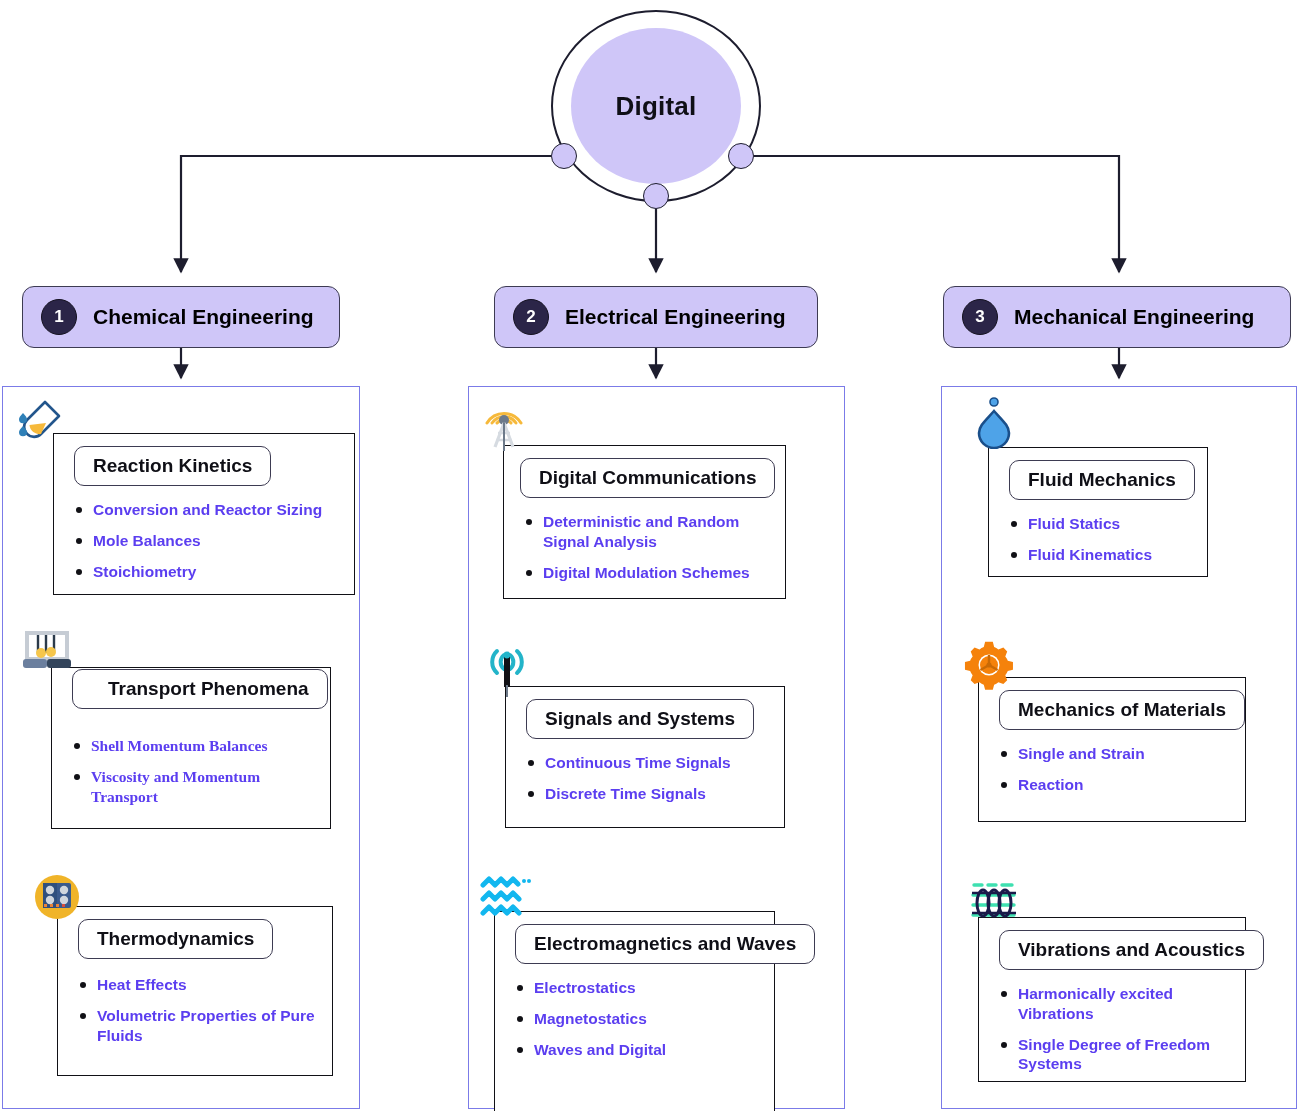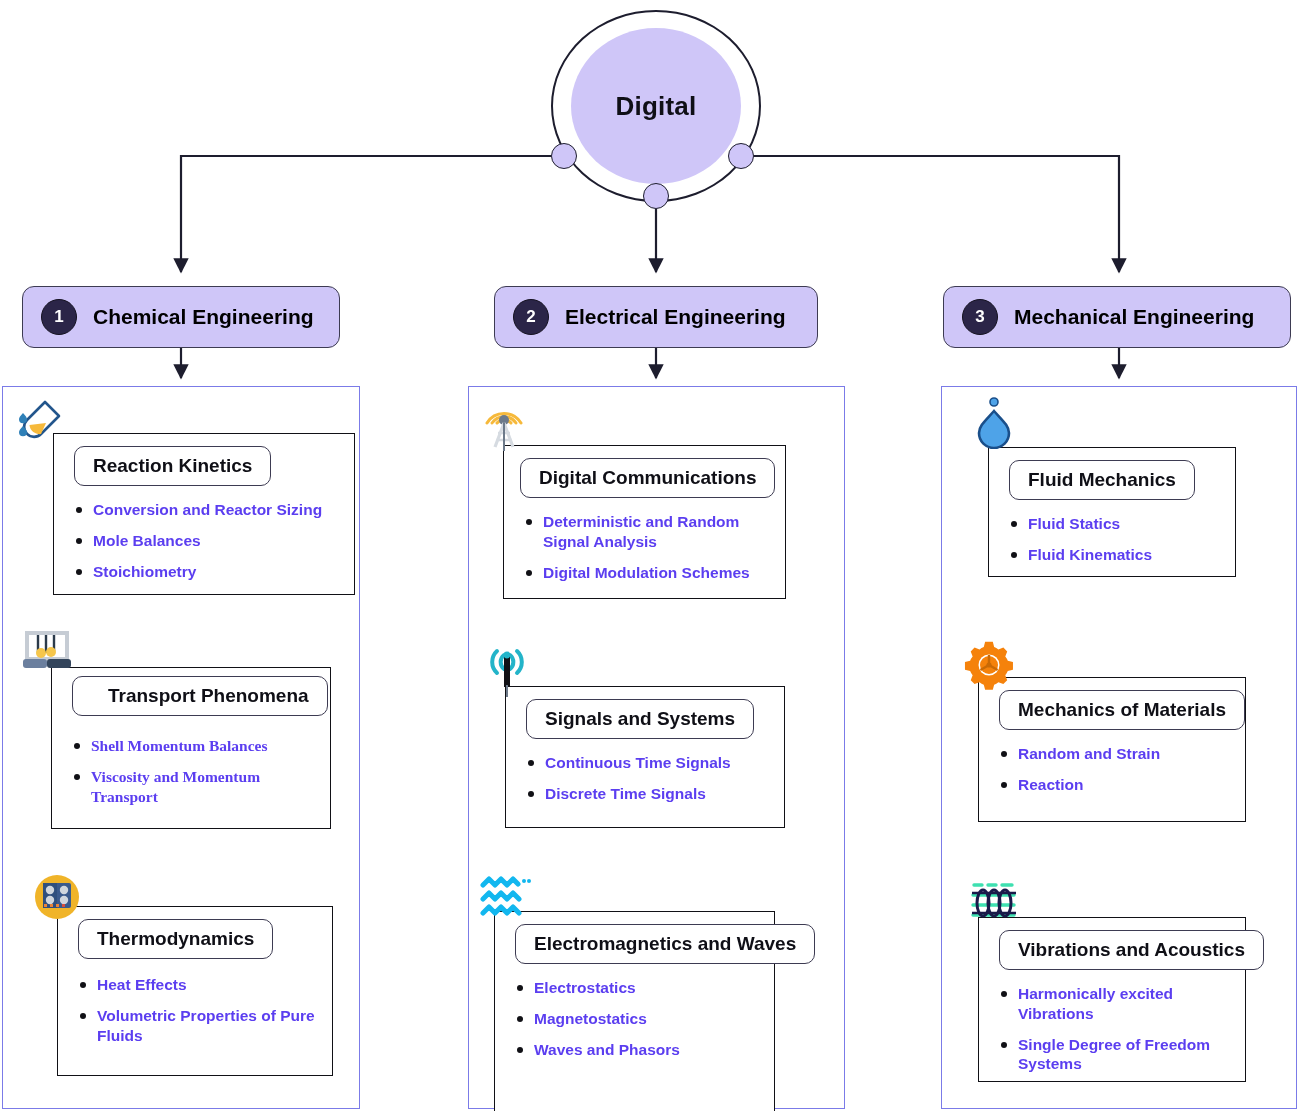--- a/index.html
+++ b/index.html
@@ -217,21 +217,21 @@
     <div class="icon" style="left:12px;top:9px;">
       <svg viewBox="0 0 52 52">
         <path d="M30 6 L44 20 L26 38 A9.9 9.9 0 0 1 12 24 Z" fill="#ffffff" stroke="#22558c" stroke-width="2.6" stroke-linejoin="round"></path>
         <path d="M31 27 L26 38 A9.9 9.9 0 0 1 14.5 29 Z" fill="#f6b93b"></path>
         <path d="M8 17 c2.6 3 4 4.6 4 6.2 a4 4 0 0 1-8 0 C4 21.6 5.4 20 8 17 z" fill="#2f80b8"></path>
         <path d="M8 30 c2.6 3 4 4.6 4 6.2 a4 4 0 0 1-8 0 C4 34.6 5.4 33 8 30 z" fill="#2f80b8"></path>
       </svg>
     </div>
 
     <div class="topic" style="left:48px;top:280px;width:280px;height:162px;">
-      <div class="topic-title" style="left:20px;top:8px;padding-left:35px;">Transport Phenomena</div>
+      <div class="topic-title" style="left:20px;top:1px;padding-left:35px;">Transport Phenomena</div>
       <ul class="topic-list" style="top:68px;font-family:Liberation Serif, serif;">
         <li>Shell Momentum Balances</li>
         <li>Viscosity and Momentum Transport</li>
       </ul>
     </div>
     <div class="icon" style="left:18px;top:242px;width:52px;height:46px;">
       <svg viewBox="0 0 52 46">
         <rect x="6" y="4" width="40" height="26" fill="none" stroke="#c6ccd4" stroke-width="4"></rect>
         <path d="M17 6 L17 24 M25 6 L25 24 M33 6 L33 22" stroke="#2b3a4a" stroke-width="2.4"></path>
         <circle cx="20" cy="24" r="5" fill="#f6c64b"></circle>
@@ -307,57 +307,57 @@
         <circle cx="28" cy="14" r="3.4" fill="#23b4c9"></circle>
         <path d="M28 44 L28 56" stroke="#6d7a8a" stroke-width="2"></path>
       </svg>
     </div>
 
     <div class="topic" style="left:25px;top:524px;width:281px;height:210px;">
       <div class="topic-title" style="left:20px;top:12px;">Electromagnetics and Waves</div>
       <ul class="topic-list" style="top:66px;">
         <li>Electrostatics</li>
         <li>Magnetostatics</li>
-        <li>Waves and Phasors</li>
+        <li>Waves and Digital</li>
       </ul>
     </div>
     <div class="icon" style="left:4px;top:486px;width:58px;height:52px;">
       <svg viewBox="0 0 58 52">
         <g fill="none" stroke="#12b7ef" stroke-width="5" stroke-linejoin="round" stroke-linecap="round">
           <path d="M10 12 L16 6 L22 12 L28 6 L34 12 L40 6 L45 11"></path>
           <path d="M10 26 L16 20 L22 26 L28 20 L34 26 L40 20 L46 26"></path>
           <path d="M10 40 L16 34 L22 40 L28 34 L34 40 L40 34 L46 40"></path>
         </g>
         <circle cx="51" cy="8" r="2" fill="#12b7ef"></circle>
         <circle cx="56" cy="8" r="2" fill="#12b7ef"></circle>
       </svg>
     </div>
   </div>
 
   <div class="column" style="left:941px;top:386px;width:356px;height:723px;">
 
-    <div class="topic" style="left:46px;top:60px;width:248px;height:130px;">
+    <div class="topic" style="left:46px;top:60px;width:220px;height:130px;">
       <div class="topic-title" style="left:20px;top:12px;">Fluid Mechanics</div>
       <ul class="topic-list" style="top:66px;">
         <li>Fluid Statics</li>
         <li>Fluid Kinematics</li>
       </ul>
     </div>
     <div class="icon" style="left:28px;top:6px;width:48px;height:56px;">
       <svg viewBox="0 0 48 56">
         <circle cx="24" cy="9" r="4" fill="#4ea3e8" stroke="#1a4f8a" stroke-width="1.6"></circle>
         <path d="M24 18 C33 28 39 33 39 40 a15 15 0 0 1-30 0 C9 33 15 28 24 18 z" fill="#4ea3e8" stroke="#1a4f8a" stroke-width="2.6"></path>
         <path d="M24 56 L24 56" stroke="#6d7a8a" stroke-width="2"></path>
       </svg>
     </div>
 
     <div class="topic" style="left:36px;top:290px;width:268px;height:145px;">
       <div class="topic-title" style="left:20px;top:12px;">Mechanics of Materials</div>
       <ul class="topic-list" style="top:66px;">
-        <li>Random and Strain</li>
+        <li>Single and Strain</li>
         <li>Reaction</li>
       </ul>
     </div>
     <div class="icon" style="left:22px;top:253px;width:52px;height:52px;">
       <svg viewBox="0 0 52 52">
         <path d="M22 4 h8 l1.4 5.4 a17 17 0 0 1 4.4 2.6 l5.2-2 4 4 -2 5.2 a17 17 0 0 1 2.6 4.4 L51 25 v8 l-5.4 1.4 a17 17 0 0 1-2.6 4.4 l2 5.2 -4 4 -5.2-2 a17 17 0 0 1-4.4 2.6 L30 54 h-8 l-1.4-5.4 a17 17 0 0 1-4.4-2.6 l-5.2 2 -4-4 2-5.2 a17 17 0 0 1-2.6-4.4 L1 33 v-8 l5.4-1.4 a17 17 0 0 1 2.6-4.4 l-2-5.2 4-4 5.2 2 a17 17 0 0 1 4.4-2.6 z" fill="#f5820b" transform="translate(0,-2) scale(0.96)"></path>
         <circle cx="25" cy="25" r="10.5" fill="#ffffff"></circle>
         <circle cx="25" cy="25" r="9" fill="#f5820b"></circle>
         <path d="M25 25 L25 15 M25 25 L33.6 30 M25 25 L16.4 30" stroke="#c96a06" stroke-width="2.4"></path>
         <circle cx="25" cy="25" r="2.6" fill="#c96a06"></circle>

